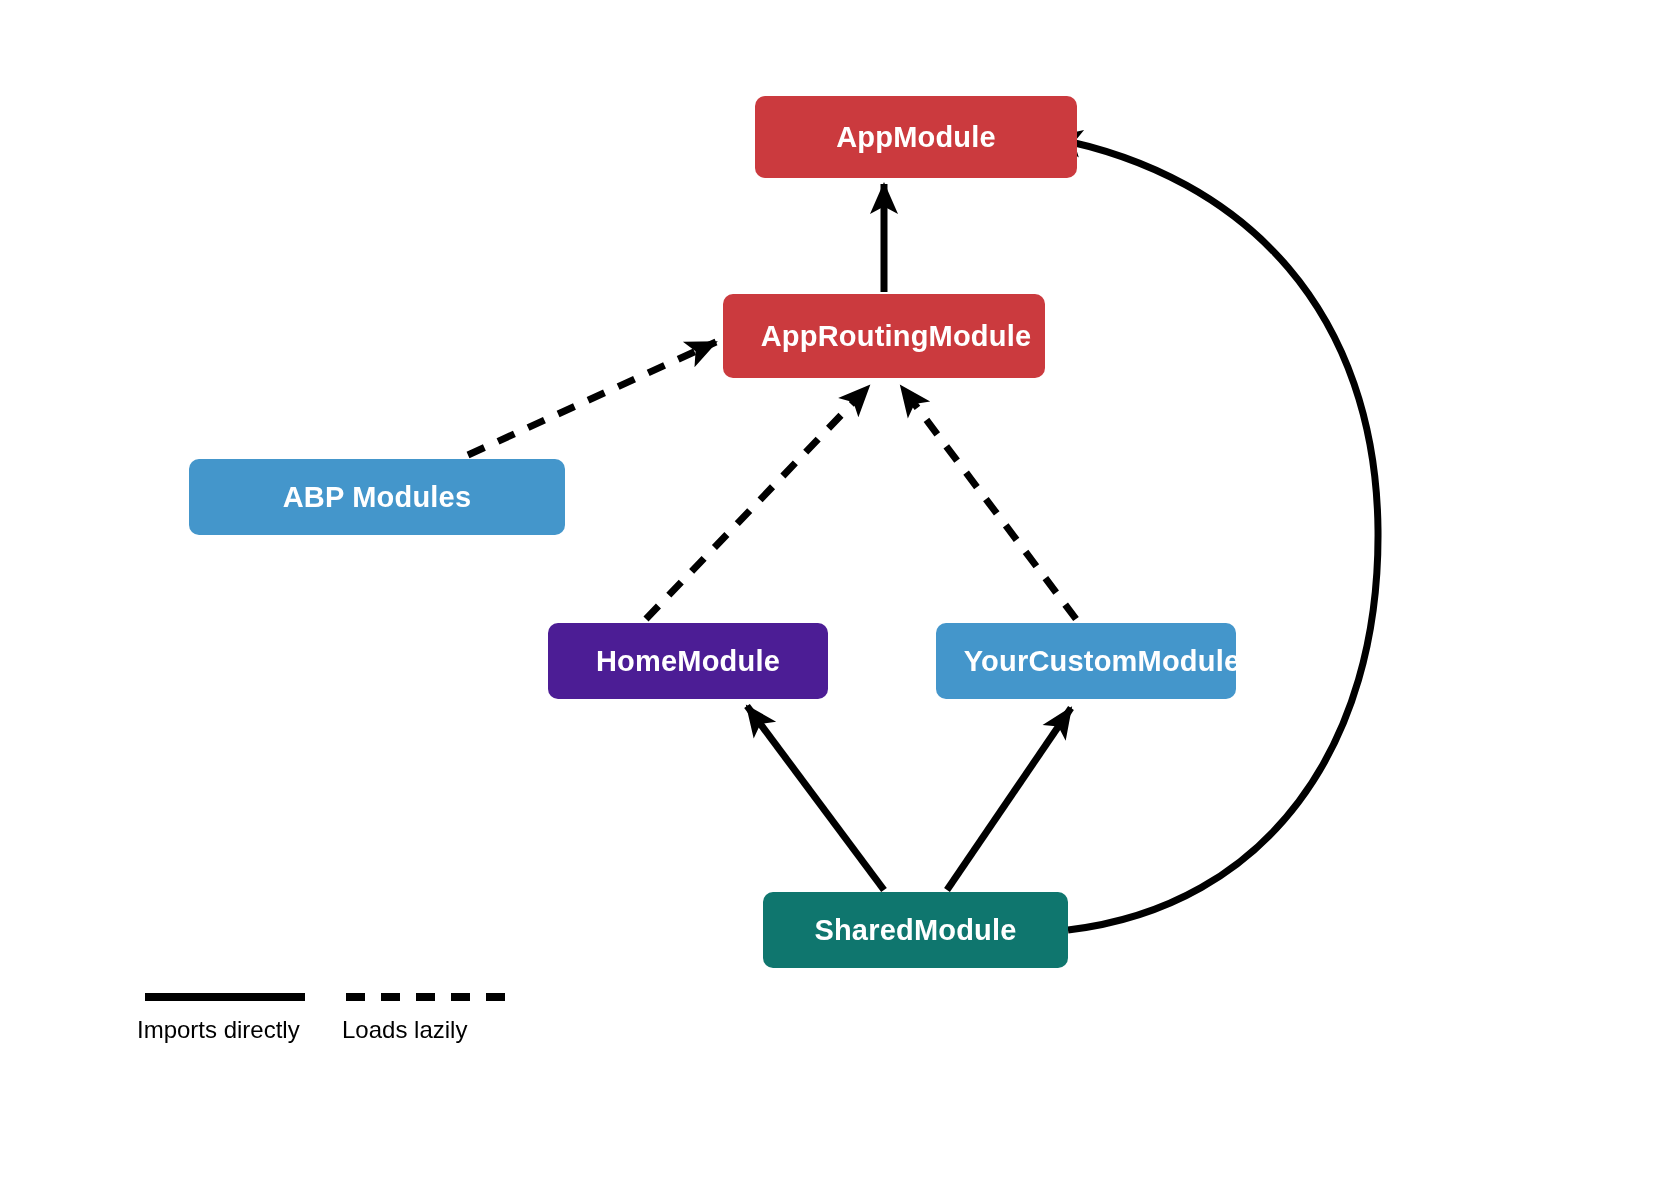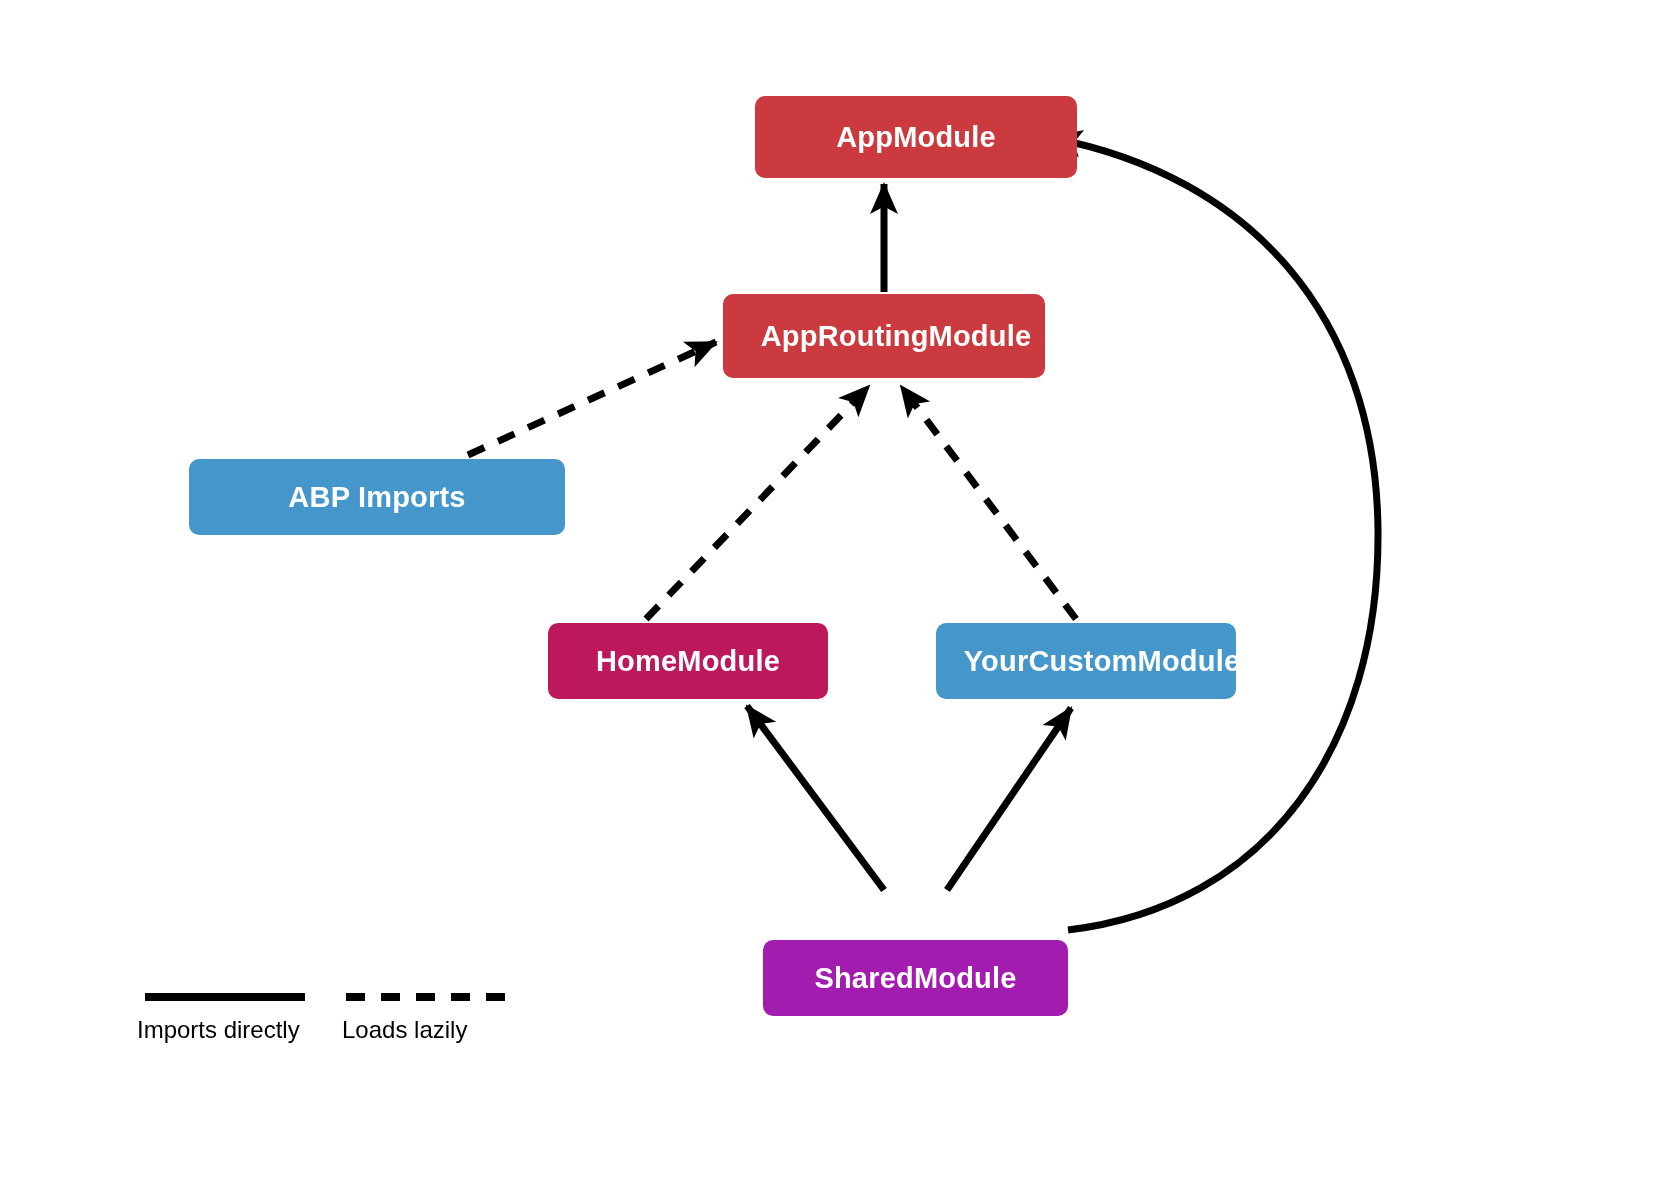--- a/index.html
+++ b/index.html
@@ -82,31 +82,31 @@
 
   <div class="node node-app" style="background-color: rgb(203, 58, 62);">
     <span>AppModule</span>
   </div>
 
   <div class="node node-approuting" style="background-color: rgb(203, 58, 62);">
     <span>AppRoutingModule</span>
   </div>
 
   <div class="node node-abp" style="background-color: rgb(68, 150, 203);">
-    <span>ABP Imports</span>
+    <span>ABP Modules</span>
   </div>
 
-  <div class="node node-home" style="background-color: #be185d;">
+  <div class="node node-home" style="background-color: #4c1d95;">
     <span>HomeModule</span>
   </div>
 
   <div class="node node-custom" style="background-color: rgb(68, 150, 203); padding-left: 32px;">
     <span>YourCustomModule</span>
   </div>
 
-  <div class="node node-shared" style="background-color: #a21caf; margin-top: 48px;">
+  <div class="node node-shared" style="background-color: #0f766e;">
     <span>SharedModule</span>
   </div>
 
   <div class="legend-label legend-label-solid">Imports directly</div>
   <div class="legend-label legend-label-dashed">Loads lazily</div>
 
 </div>
 
 </body></html>

